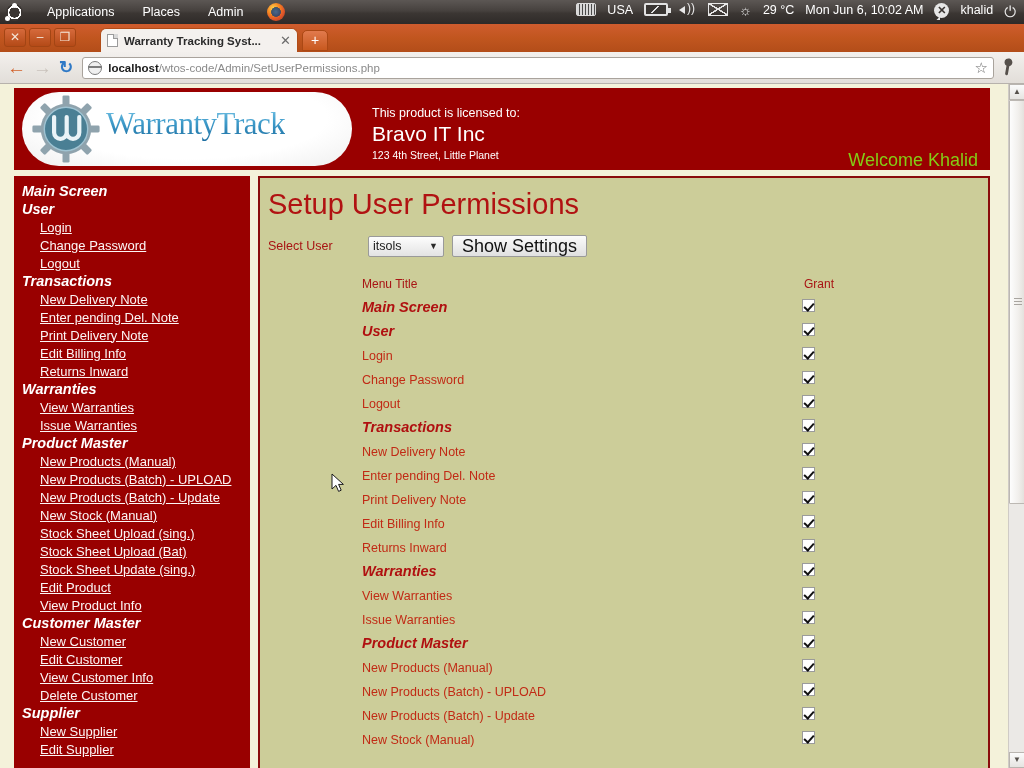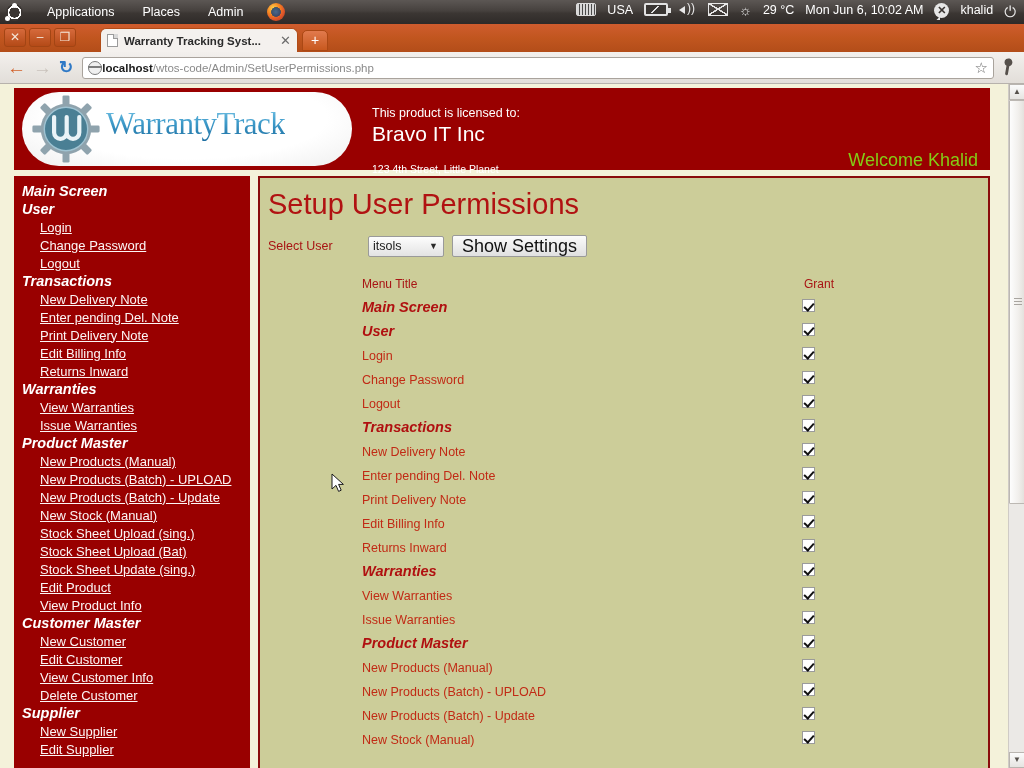--- a/index.html
+++ b/index.html
@@ -128,21 +128,21 @@
     background: linear-gradient(to bottom,#f3f0ed,#e2ded9);
     border-bottom: 1px solid #b7b2ac;
     display: flex; align-items: center; padding: 0 7px; gap: 7px;
   }
   .nav-arrow { font-size: 19px; line-height: 1; }
   .nav-back { color: #d2622c; }
   .nav-fwd  { color: #c9c2bb; }
   .nav-reload { color: #2f79c6; font-size: 17px; font-weight: bold; }
   .urlbar {
     flex: 1; height: 22px; background: #ffffff; border: 1px solid #a9a39c;
-    border-radius: 3px; display: flex; align-items: center; padding: 0 5px; 
+    border-radius: 3px; display: flex; align-items: center; padding: 0 5px; gap: 6px;
     margin-left: 2px;
   }
   .globe-icon {
     width: 14px; height: 14px; border-radius: 50%;
     border: 1.5px solid #7d7d7d; background: #f0f0f0; position: relative; flex: none;
   }
   .globe-icon::after{
     content:""; position:absolute; left:-1.5px; top:4.5px; width:14px; height:1.5px; background:#7d7d7d;
   }
   .url-text { font-size: 11.5px; color: #8a8a8a; flex: 1; white-space: nowrap; }
@@ -178,21 +178,21 @@
     position: absolute; left: 84px; top: 14px;
     font-family: Liberation Serif, serif;
     font-size: 31px; letter-spacing: -0.5px;
     background: linear-gradient(to bottom,#7ec8e8 0%, #3f9ccb 45%, #1a6b9e 100%);
     -webkit-background-clip: text; background-clip: text; color: transparent;
     font-weight: 500;
   }
   .lic-block { position: absolute; left: 358px; top: 18px; color: #ffffff; }
   .lic-l1 { font-size: 12.5px; }
   .lic-l2 { font-size: 21px; margin-top: 2px; }
-  .lic-l3 { font-size: 10.5px; margin-top: 17px; }
+  .lic-l3 { font-size: 10.5px; margin-top: 3px; }
   .welcome {
     position: absolute; right: 12px; top: 62px; color: #84cc16; font-size: 18px;
   }
 
   
   .sidebar {
     position: absolute; left: 14px; top: 92px; width: 236px; height: 600px;
     background: #990000; padding: 6px 0 0 0; overflow: hidden;
   }
   .sb-head {

